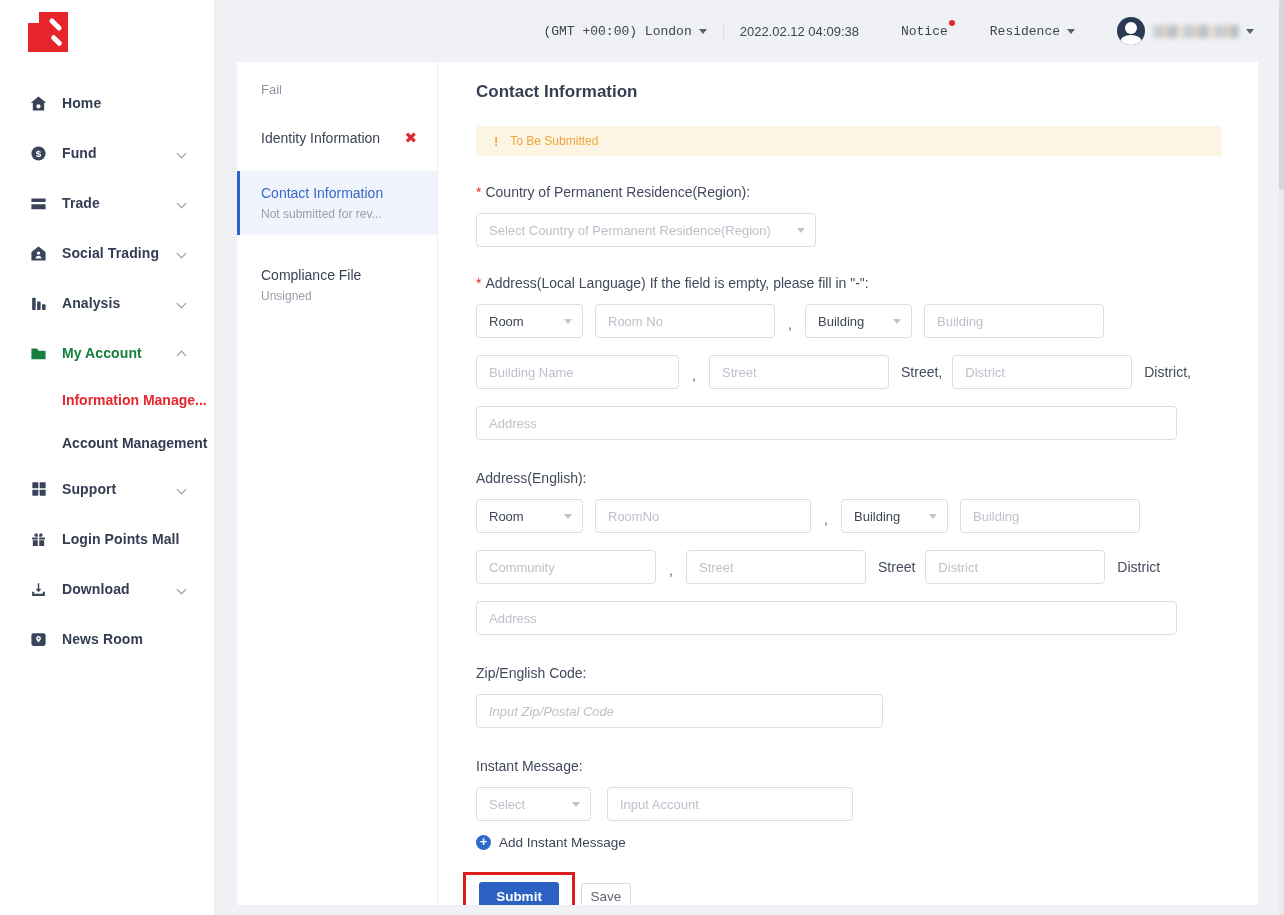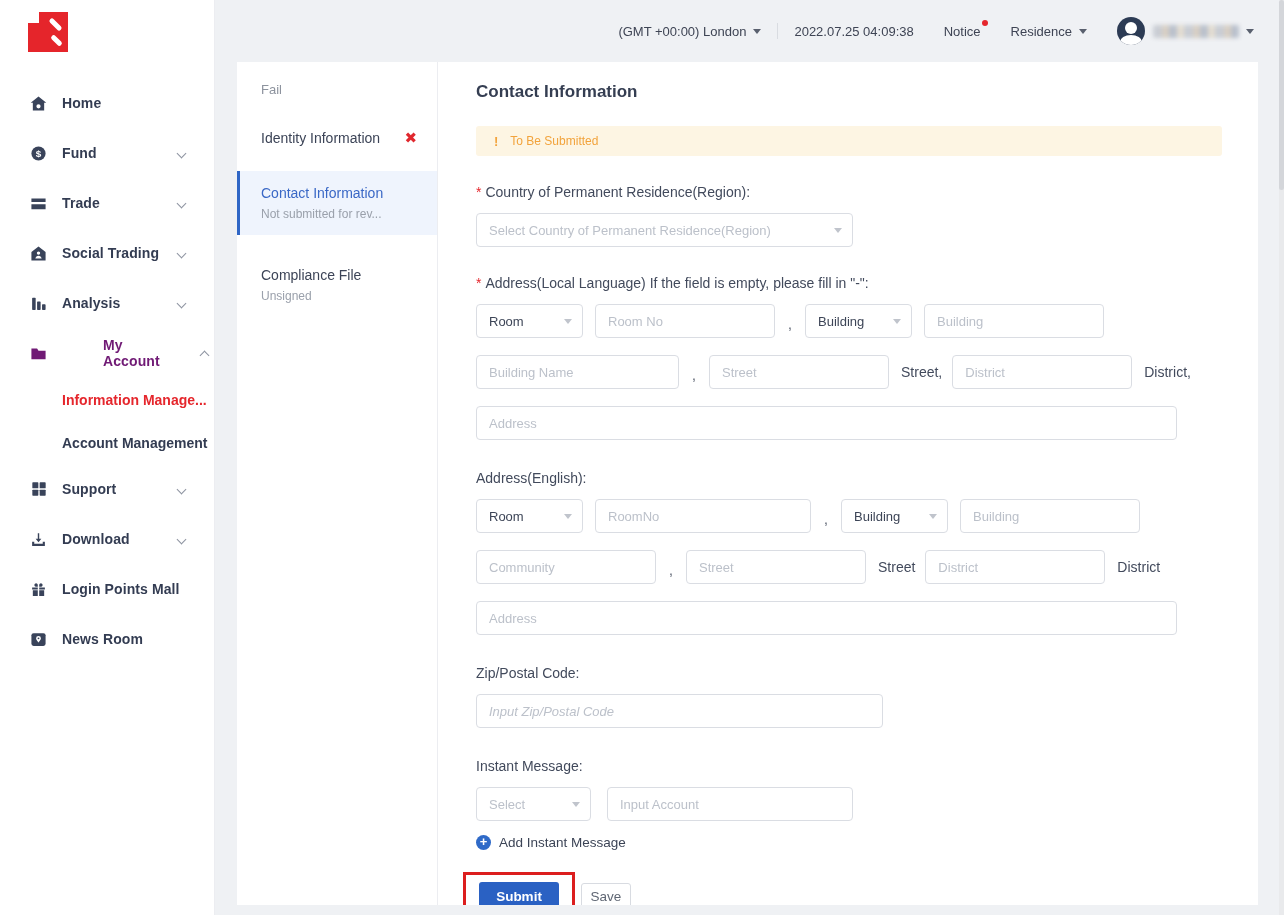--- a/index.html
+++ b/index.html
@@ -19,42 +19,42 @@
   .logo .notch { position:absolute; left:0; top:0; width:11px; height:11px; background:#fff; }
   .logo .slash { position:absolute; width:5px; border-radius:3px; background:#fff; }
   .logo .slash1 { height:15px; left:25px; top:5px; transform:rotate(-45deg); }
   .logo .slash2 { height:13px; left:26px; top:22px; transform:rotate(-45deg); }
   .nav { list-style:none; }
   .nav-item {
     display:flex; align-items:center; height:50px; padding:0 26px 0 30px;
     color:#333c52; font-weight:700; font-size:14px; cursor:pointer;
   }
   .nav-item .nicon { width:17px; height:17px; margin-right:15px; display:flex; align-items:center; justify-content:center; color:#39435a; flex:none; }
-  .nav-item.red, .nav-item.red .nicon { color:#701a75;gap:41px; }
+  .nav-item.red, .nav-item.red .nicon { color:#15803d; }
   .nav-item .nlabel { flex:1; letter-spacing:.1px; }
   .chev { width:10px; height:10px; position:relative; flex:none; }
   .chev::before {
     content:""; position:absolute; left:0; top:2px; width:6px; height:6px;
     border-right:1.6px solid #8d93a0; border-bottom:1.6px solid #8d93a0;
     transform:rotate(45deg);
   }
   .chev.up::before { transform:rotate(-135deg); top:4px; }
   .nav-sub {
     display:flex; align-items:center; height:43px; padding-left:62px;
     color:#333c52; font-weight:700; font-size:14px; cursor:pointer;
   }
   .nav-sub.red { color:#e5262c; }
 
   
   .main { flex:1; display:flex; flex-direction:column; height:100%; }
   .topbar {
     height:62px; min-height:62px; display:flex; align-items:center; justify-content:flex-end;
     padding-right:30px; font-size:13px; color:#3e4454;
   }
-  .tb-item { display:flex; align-items:center; margin-left:30px; cursor:pointer; }
+  .tb-item { display:flex; align-items:center; margin-left:42px; cursor:pointer;font-family:Liberation Mono, monospace; }
   .tb-caret { width:0; height:0; border-left:4px solid transparent; border-right:4px solid transparent; border-top:5px solid #59606e; margin-left:7px; }
   .tb-sep { width:1px; height:16px; background:#d9dce1; margin-left:16px; }
   .tb-datetime { margin-left:16px; cursor:default; }
   .notice { position:relative; }
   .notice-dot { position:absolute; top:-4px; right:-7px; width:6px; height:6px; border-radius:50%; background:#e5262c; }
   .avatar { width:28px; height:28px; border-radius:50%; background:#2c3b54; overflow:hidden; position:relative; margin-right:8px; flex:none; }
   .avatar .head { position:absolute; left:8px; top:5px; width:12px; height:12px; border-radius:50%; background:#fff; }
   .avatar .bust { position:absolute; left:3px; top:18px; width:22px; height:14px; border-radius:50%; background:#fff; }
   .blur-name {
     width:86px; height:13px; border-radius:2px; filter:blur(2px);
@@ -204,34 +204,34 @@
               <rect x="2" y="13" width="9" height="9" rx="1"></rect>
               <rect x="13" y="13" width="9" height="9" rx="1"></rect>
             </svg>
         </span>
         <span class="nlabel">Support</span>
         <span class="chev"></span>
       </li>
       <li class="nav-item">
         <span class="nicon">
           <svg width="17" height="17" viewBox="0 0 24 24" fill="currentColor">
+              <path d="M3 9h8v3H3zM13 9h8v3h-8zM4 13h7v8H4zM13 13h7v8h-7zM7 4a2.3 2.3 0 0 1 4 1.5V8H8A2.3 2.3 0 0 1 7 4zm10 0a2.3 2.3 0 0 0-4 1.5V8h3a2.3 2.3 0 0 0 1-4z"></path>
+            </svg>
+        </span>
+        <span class="nlabel">Login Points Mall</span>
+      </li>
+      <li class="nav-item">
+        <span class="nicon">
+          <svg width="17" height="17" viewBox="0 0 24 24" fill="currentColor">
               <path d="M11 3h2v8h3l-4 5-4-5h3V3z"></path>
               <path d="M3 15h3v3h12v-3h3v6H3v-6z"></path>
             </svg>
         </span>
         <span class="nlabel">Download</span>
         <span class="chev"></span>
-      </li>
-      <li class="nav-item">
-        <span class="nicon">
-          <svg width="17" height="17" viewBox="0 0 24 24" fill="currentColor">
-              <path d="M3 9h8v3H3zM13 9h8v3h-8zM4 13h7v8H4zM13 13h7v8h-7zM7 4a2.3 2.3 0 0 1 4 1.5V8H8A2.3 2.3 0 0 1 7 4zm10 0a2.3 2.3 0 0 0-4 1.5V8h3a2.3 2.3 0 0 0 1-4z"></path>
-            </svg>
-        </span>
-        <span class="nlabel">Login Points Mall</span>
       </li>
       <li class="nav-item">
         <span class="nicon">
           <svg width="17" height="17" viewBox="0 0 24 24">
               <rect x="2" y="3" width="20" height="18" rx="3" fill="currentColor"></rect>
               <path d="M12 7a3.4 3.4 0 0 0-3.4 3.4c0 2.4 3.4 6 3.4 6s3.4-3.6 3.4-6A3.4 3.4 0 0 0 12 7zm0 4.6a1.3 1.3 0 1 1 0-2.6 1.3 1.3 0 0 1 0 2.6z" fill="#fff"></path>
             </svg>
         </span>
         <span class="nlabel">News Room</span>
       </li>
@@ -239,21 +239,21 @@
   </div>
 
   <div class="main">
 
     <div class="topbar">
       <div class="tb-item">
         <span>(GMT +00:00) London</span>
         <span class="tb-caret"></span>
       </div>
       <div class="tb-sep"></div>
-      <div class="tb-datetime">2022.07.25 04:09:38</div>
+      <div class="tb-datetime">2022.02.12 04:09:38</div>
       <div class="tb-item notice">
         <span>Notice</span>
         <span class="notice-dot"></span>
       </div>
       <div class="tb-item">
         <span>Residence</span>
         <span class="tb-caret"></span>
       </div>
       <div class="tb-item">
         <span class="avatar">
@@ -297,21 +297,21 @@
 
         <div class="banner">
           <span class="excl">!</span>
           <span>To Be Submitted</span>
         </div>
 
         <div class="flabel">
           <span class="req">*</span><span>Country of Permanent Residence(Region):</span>
         </div>
         <div class="frow">
-          <div class="sel placeholder" style="width:377px;">
+          <div class="sel placeholder" style="width:340px;">
             <span>Select Country of Permanent Residence(Region)</span>
             <span class="sel-caret"></span>
           </div>
         </div>
 
         <div class="flabel">
           <span class="req">*</span><span>Address(Local Language) If the field is empty, please fill in "-":</span>
         </div>
         <div class="frow">
           <div class="sel" style="width:107px;">
@@ -361,21 +361,21 @@
           <span class="comma">,</span>
           <input class="inp" style="width: 180px;" placeholder="Street">
           <span class="suffix">Street</span>
           <input class="inp" style="width: 180px;" placeholder="District">
           <span class="suffix">District</span>
         </div>
         <div class="frow" style="margin-top:17px;">
           <input class="inp" style="width: 701px;" placeholder="Address">
         </div>
 
-        <div class="flabel" style="margin-top:30px;">Zip/Postal Code:</div>
+        <div class="flabel" style="margin-top:30px;">Zip/English Code:</div>
         <div class="frow">
           <input class="inp" style="width: 407px; font-style: italic;" placeholder="Input Zip/Postal Code">
         </div>
 
         <div class="flabel" style="margin-top:30px;">Instant Message:</div>
         <div class="frow">
           <div class="sel placeholder" style="width:115px;">
             <span>Select</span>
             <span class="sel-caret"></span>
           </div>

